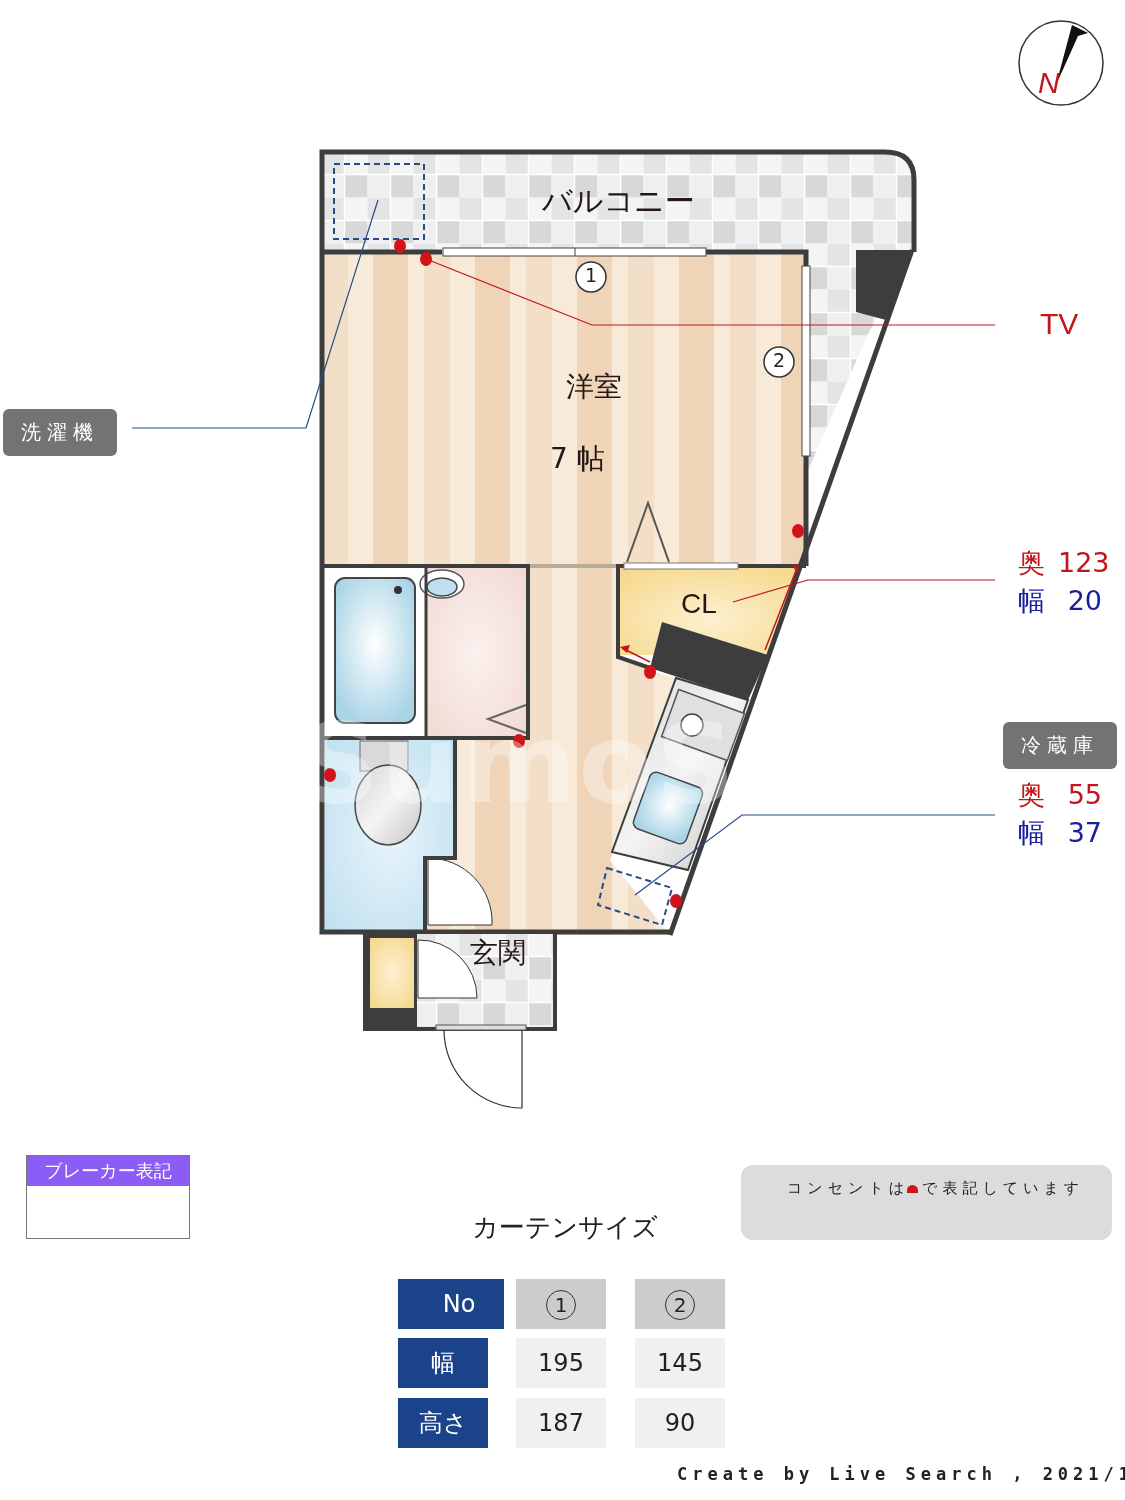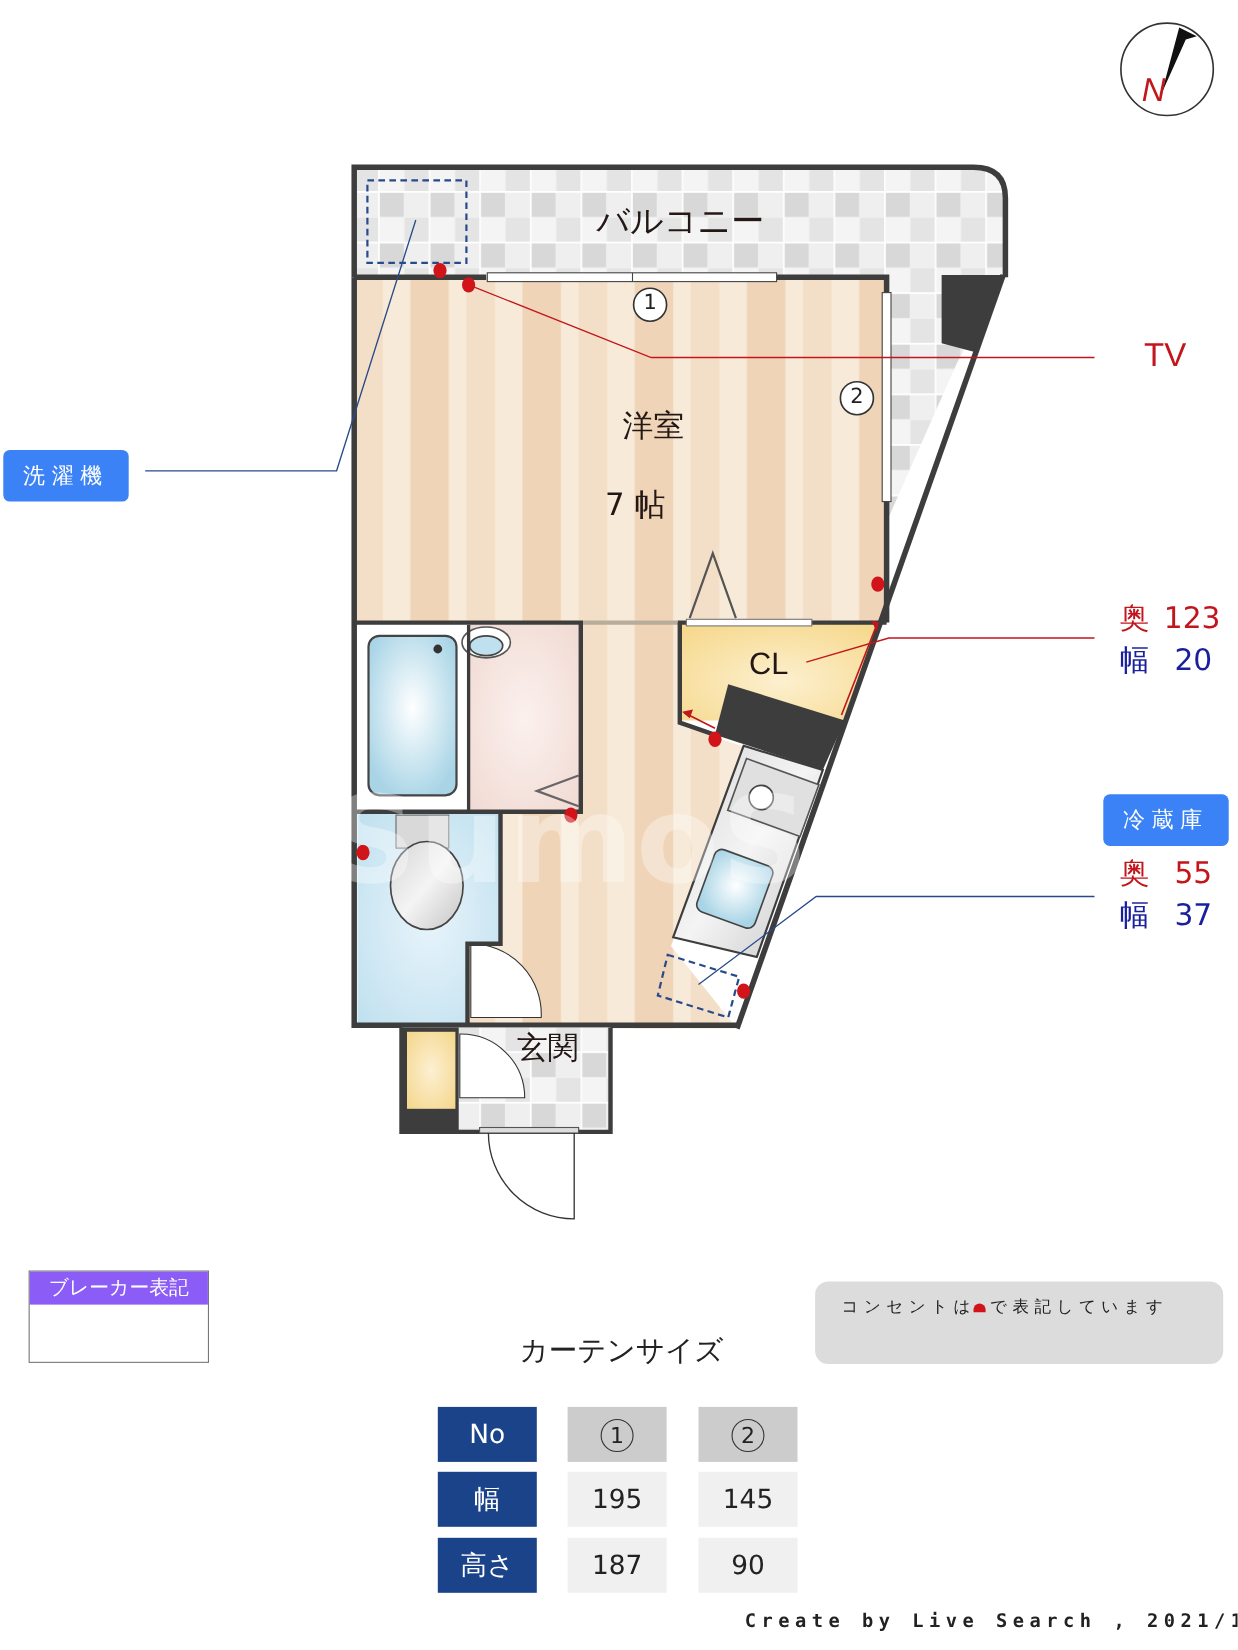--- a/index.html
+++ b/index.html
@@ -1,31 +1,31 @@
 <!DOCTYPE html>
 <html><head>
 <meta charset="utf-8">
 <style>
   html, body { margin:0; padding:0; background:#ffffff; }
   body { width:1125px; height:1500px; position:relative; overflow:hidden;
          font-family:"DejaVu Sans", "Liberation Sans", sans-serif; color:#222; }
   .abs { position:absolute; }
   svg.plan { position:absolute; left:0; top:0; }
-  .navy-box { background:#3b82f6; color:#fff; border-radius:6px; text-align:center;
+  .navy-box { background:#737373; color:#fff; border-radius:6px; text-align:center;
               letter-spacing:6px; font-size:20px; }
   .red { color:#c2161c; }
   .blue { color:#1a1f9c; }
   .dim-row { font-size:27px; line-height:38px; white-space:nowrap; }
   .dim-row span.k { display:inline-block; width:40px; }
   .dim-row span.v { display:inline-block; width:50px; text-align:right; }
   .breaker { left:26px; top:1155px; width:162px; height:82px; border:1px solid #777; background:#fff; }
   .breaker .hd { background:#8b5cf6; color:#fff; font-size:18px; text-align:center; height:30px; line-height:30px; }
   .breaker .val { color:#c2161c; font-size:31px; text-align:center; line-height:52px; }
   .note { left:741px; top:1165px; width:371px; height:75px; background:#dcdcdc; border-radius:12px; }
-  .note div { font-size:15px; letter-spacing:5px; padding-left:24px; color:#222; }
+  .note div { font-size:15px; letter-spacing:5px; padding-left:46px; color:#222; }
   .curtain-title { left:440px; top:1210px; width:250px; text-align:center; font-size:26px; }
   .cell { position:absolute; width:90px; height:50px; line-height:50px; text-align:center; font-size:24px; }
   .cell.hdr { background:#1b4389; color:#fff; }
   .cell.gray { background:#cccccc; }
   .cell.light { background:#f0f0f0; }
   .circ { display:inline-block; width:30px; height:30px; line-height:28px; border:1.5px solid #333;
           border-radius:50%; font-size:20px; vertical-align:middle; box-sizing:border-box; }
   .footer { left:677px; top:1464px; font-family:"DejaVu Sans Mono", monospace; font-size:17px;
             letter-spacing:5px; font-weight:bold; white-space:nowrap; }
   .room-label { font-size:28px; color:#231815; }
@@ -209,21 +209,21 @@
 </div>
 
 <div class="abs note">
   <div style="margin-top:14px;">
     <span>コンセントは</span><span style="display:inline-block;width:11px;height:8px;background:#d0141a;border-radius:6px 6px 0 0;margin:0 4px 0 -2px;"></span><span>で表記しています</span>
   </div>
 </div>
 
 <div class="abs curtain-title">カーテンサイズ</div>
 
-<div class="cell hdr" style="left:398px;top:1279px;">No</div>
+<div class="cell hdr" style="left:398px;top:1279px;padding-left:16px;">No</div>
 <div class="cell hdr" style="left:398px;top:1338px;">幅</div>
 <div class="cell hdr" style="left:398px;top:1398px;">高さ</div>
 
 <div class="cell gray" style="left:516px;top:1279px;">
   <span class="circ">1</span>
 </div>
 <div class="cell gray" style="left:635px;top:1279px;">
   <span class="circ">2</span>
 </div>
 <div class="cell light" style="left:516px;top:1338px;">195</div>

